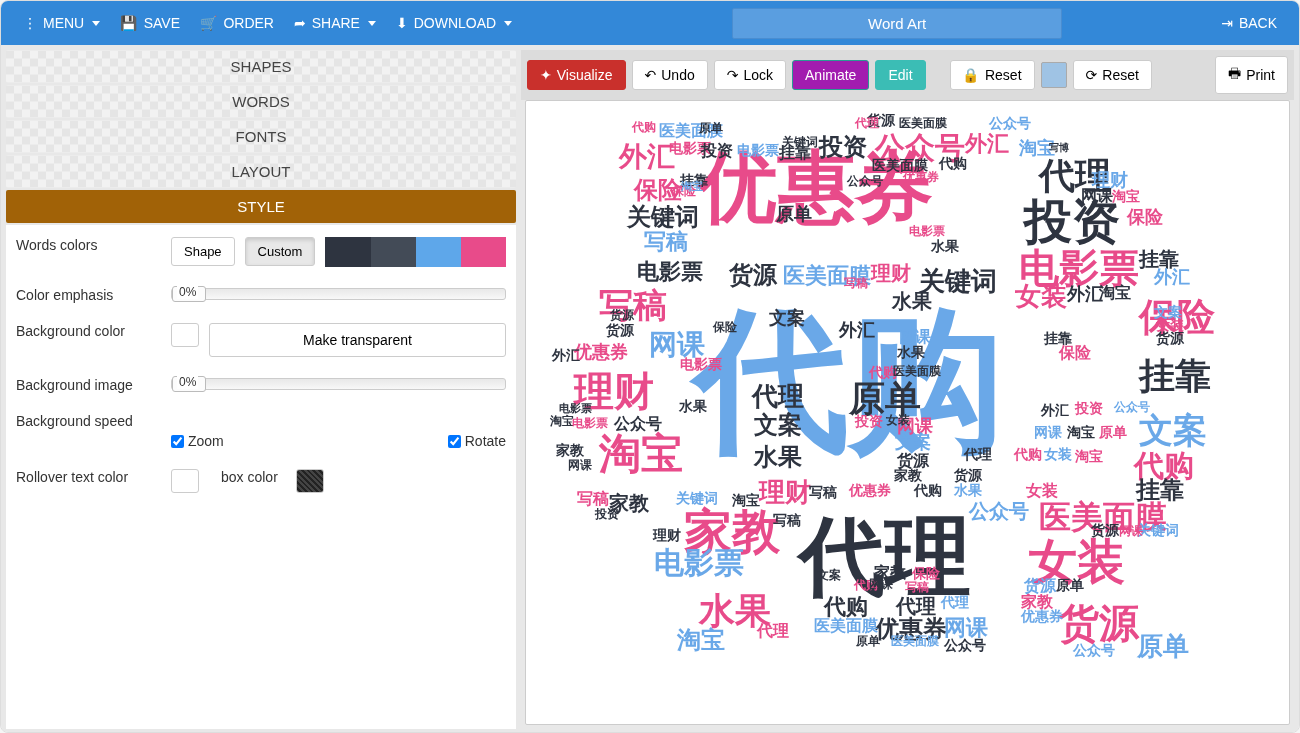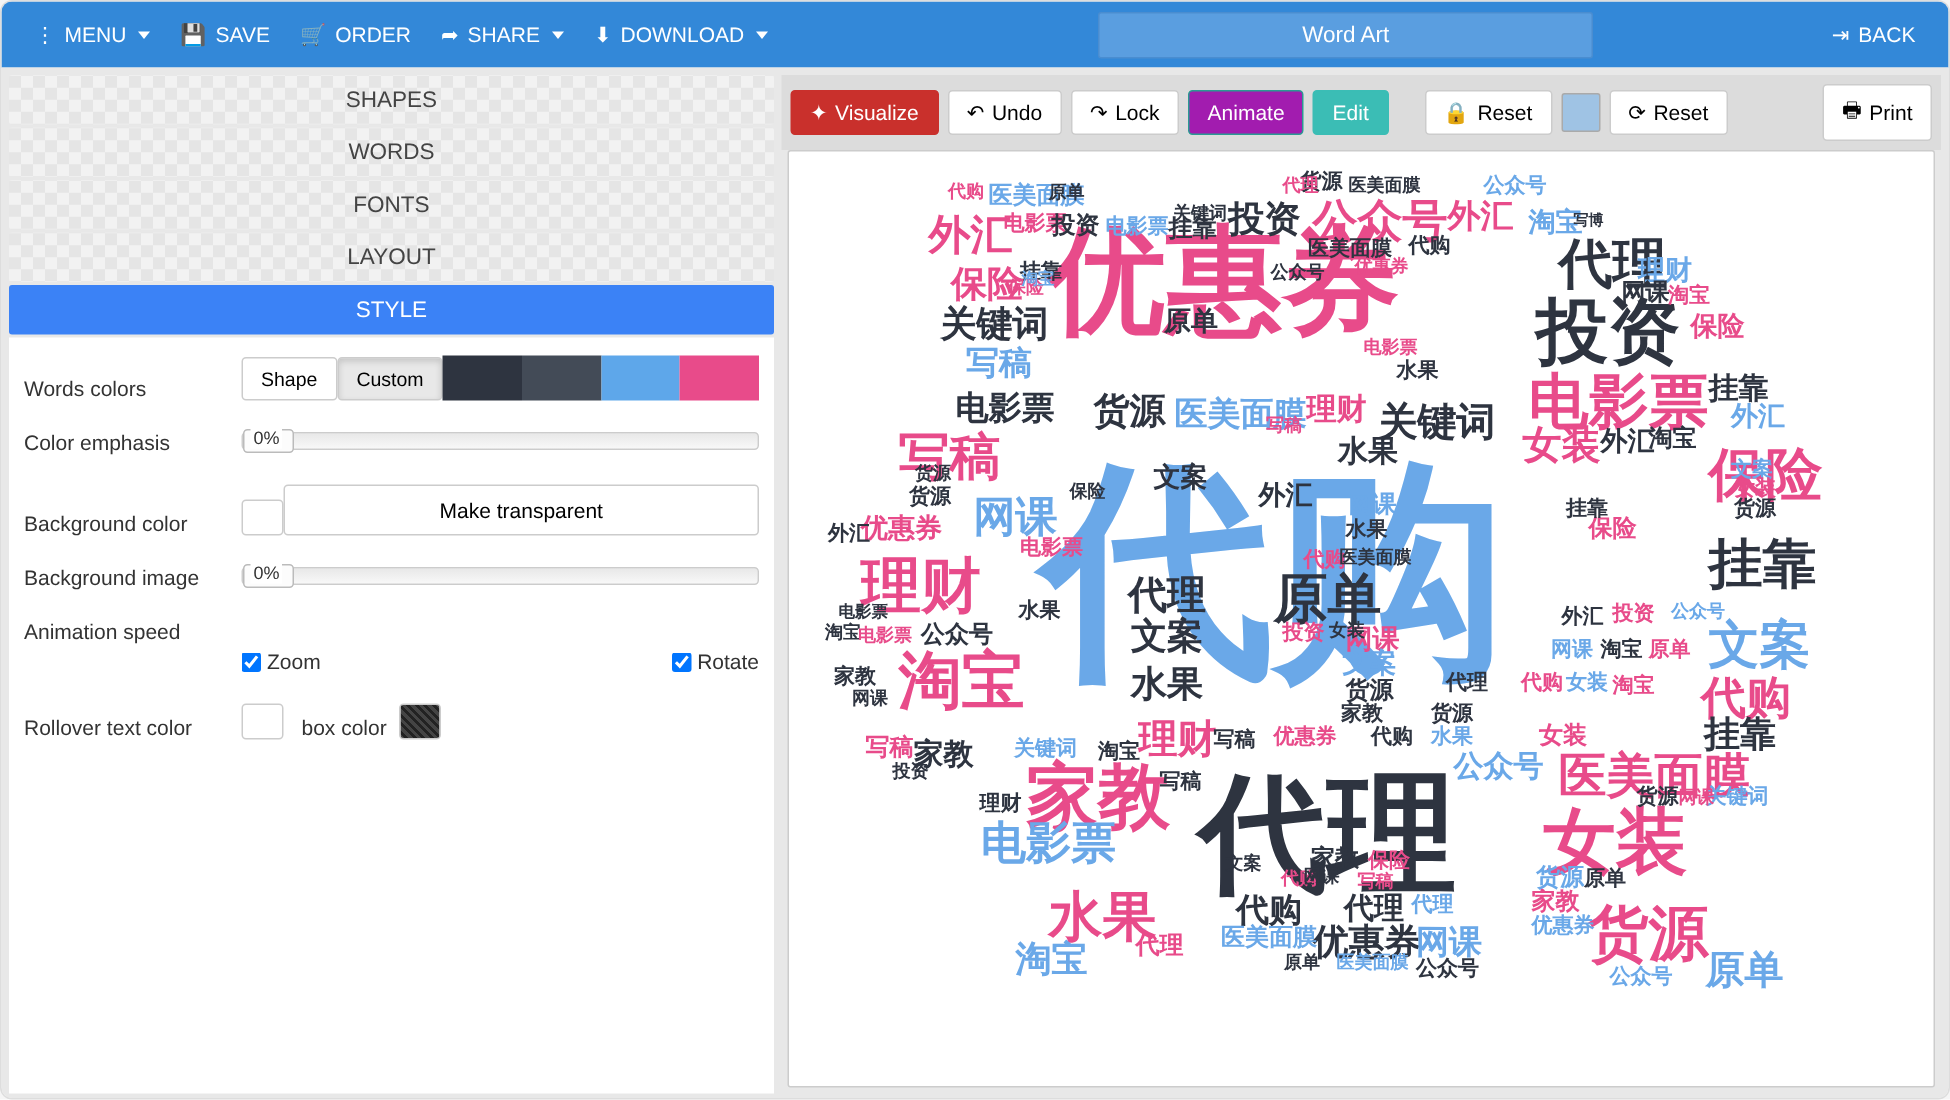--- a/index.html
+++ b/index.html
@@ -7,23 +7,23 @@
 .topbar { background: #3388d8; height: 44px; display: flex; align-items: center; padding: 0 12px; color: #fff; font-size: 14px; }
 .topbar .nav-btn { display: flex; align-items: center; gap: 6px; padding: 6px 10px; cursor: pointer; border-radius: 3px; }
 .title-field { margin-left: 210px; width: 330px; }
 .title-field input { width: 100%; background: #5a9ee0; border: 1px solid #4a8dd0; color: #fff; text-align: center; padding: 6px; font-size: 15px; border-radius: 2px; }
 .back-btn { margin-left: auto; }
 .caret { display:inline-block;width:0;height:0;border-left:4px solid transparent;border-right:4px solid transparent;border-top:5px solid #fff;margin-left:2px;}
 .main { display:flex; height: calc(733px - 44px); padding: 5px; gap: 5px; background: #e8e8e8;}
 .left { width: 510px; display:flex; flex-direction:column; gap:2px;}
 .accordion-hdr { background: #ddd; text-align:center; padding: 8px; font-size: 15px; color:#444; cursor:pointer; border-radius:2px;}
 .accordion-hdr.dim { background: repeating-conic-gradient(#e5e5e5 0% 25%, #f2f2f2 0% 50%) 0/16px 16px; }
-.accordion-hdr.active { background:#3b82f6; color:#fff; }
+.accordion-hdr.active { background:#a16207; color:#fff; }
 .style-body { background:#fff; flex:1; padding: 12px 10px; font-size:14px; color:#333; display:flex; flex-direction:column; gap:20px;}
-.row { display:flex; align-items:flex-end; gap:0; }
+.row { display:flex; align-items:flex-start; gap:10px; }
 .row .lbl { width: 145px; }
 .segbtn { border:1px solid #ccc; padding:6px 12px; background:#fff; cursor:pointer; border-radius:3px; font-size:13px;}
 .segbtn.on { background:#e8e8e8; box-shadow: inset 0 2px 4px rgba(0,0,0,0.15);}
 .swatches { display:flex; height:30px; flex:1;}
 .swatches div{flex:1;}
 .slider-wrap { flex:1; position:relative;}
 .slider-wrap input[type=range]{width:100%;}
 .slider-lbl{position:absolute; top:-2px; font-size:12px; background:#fff; padding:0 2px; pointer-events:none;}
 .colorbox{width:28px;height:24px;border:1px solid #ccc;border-radius:3px;background:#fff;display:inline-block;}
 .trbtn{flex:1;border:1px solid #ccc;padding:8px;background:#fff;border-radius:3px;font-size:14px;}
@@ -102,21 +102,21 @@
         <div class="lbl">Background color</div>
         <span class="colorbox"></span>
         <button class="trbtn">Make transparent</button>
       </div>
       <div class="row">
         <div class="lbl">Background image</div>
         <div class="slider-wrap"><span class="slider-lbl" style="left:6px">0%</span><input type="range" value="0" style=""></div>
       </div>
       <div>
         <div class="row">
-          <div class="lbl">Animation speed</div>
+          <div class="lbl">Background speed</div>
         </div>
         <div class="row" style="margin-top:4px">
           <div class="lbl"></div>
           <label class="cbx">
               <input type="checkbox" checked="" style="">
               <span>Zoom</span>
             </label>
           <div style="flex:1"></div>
           <label class="cbx">
               <input type="checkbox" checked="" style="">

